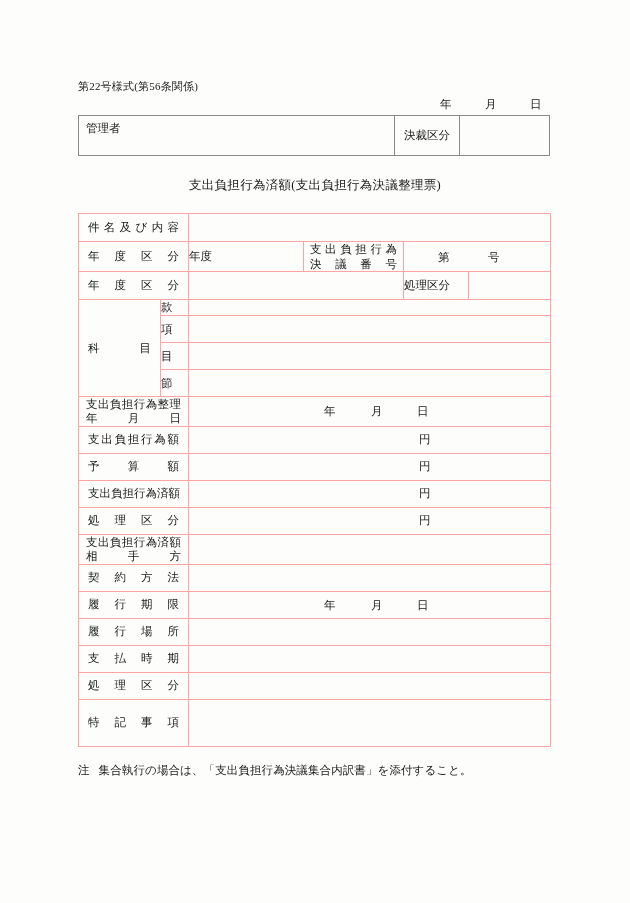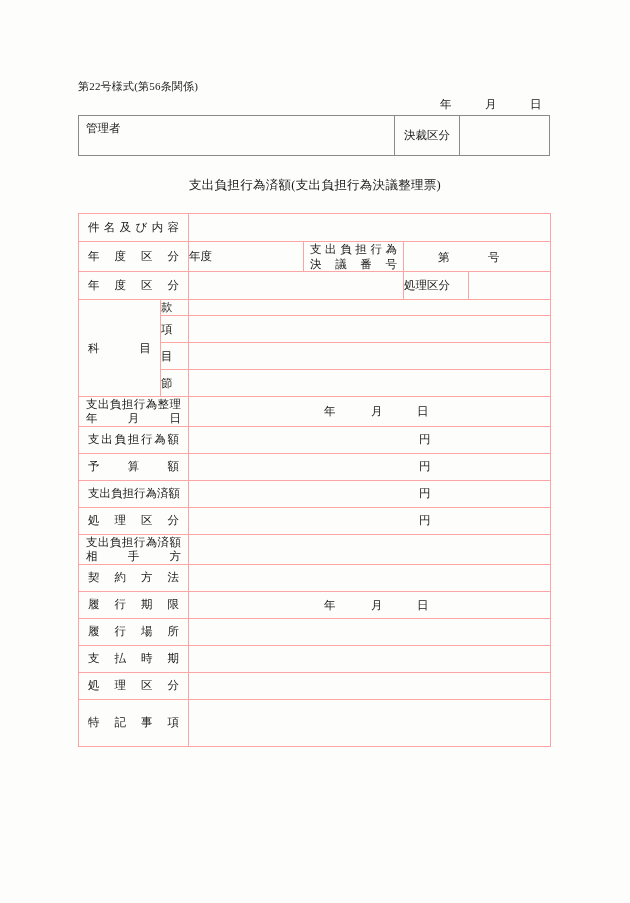--- a/index.html
+++ b/index.html
@@ -412,14 +412,17 @@
       <tr>
         <td colspan="2" style="height:47px">
           <span class="lbl">特記事項</span>
         </td>
         <td colspan="4"></td>
       </tr>
 
     </tbody>
   </table>
 
+  <div class="footer-note">
+    <span class="note-mark">注</span><span>集合執行の場合は、「支出負担行為決議集合内訳書」を添付すること。</span>
+  </div>
 
 </div>
 
 </body></html>

